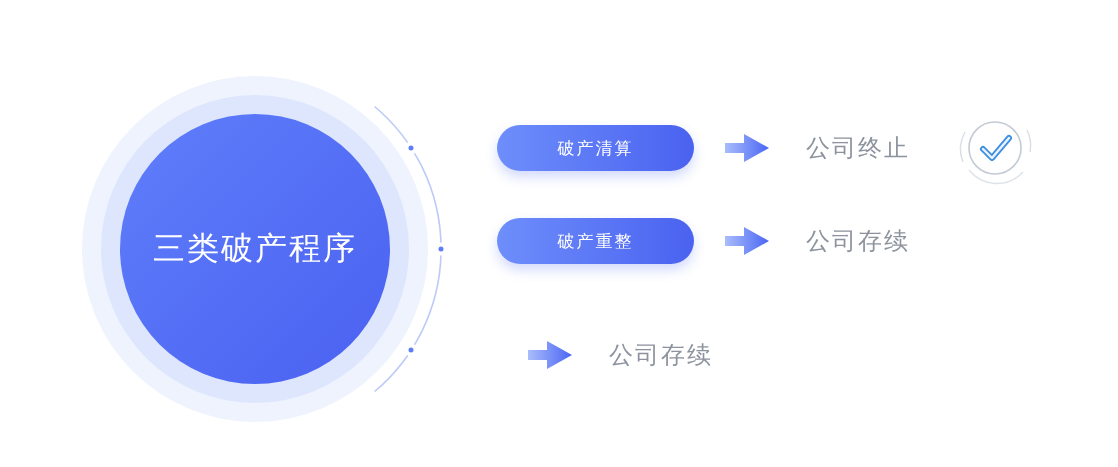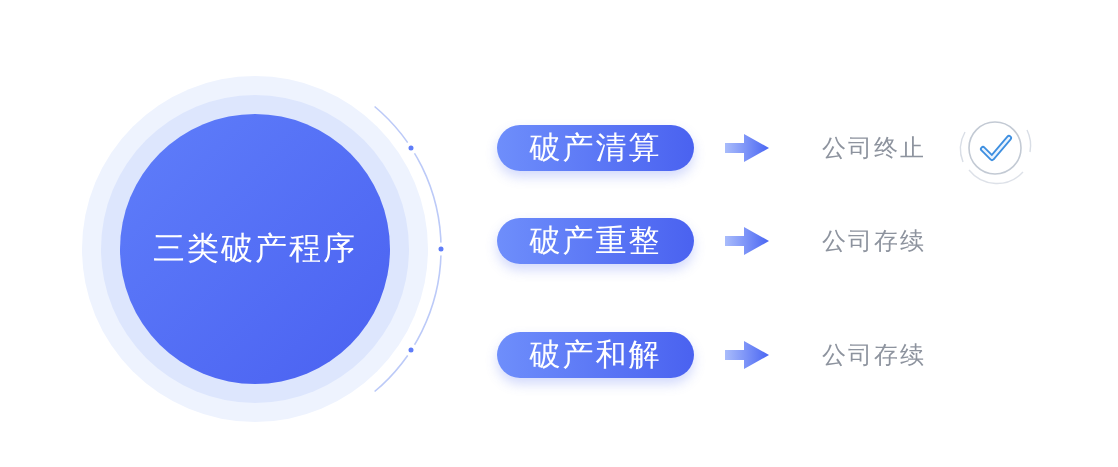--- a/index.html
+++ b/index.html
@@ -52,28 +52,28 @@
   .row-1{top:125px;}
   .row-2{top:218px;}
   .row-3{top:332px;}
   .pill{
     width:197px;height:46px;border-radius:23px;
     background:linear-gradient(90deg,var(--pill-start) 0%,var(--pill-end) 100%);
     display:flex;align-items:center;justify-content:center;
     box-shadow:0 6px 12px rgba(78,108,244,0.25);
   }
   .pill-label{
-    color:#ffffff;font-size:31px;font-weight:500;letter-spacing:2px;
+    color:#ffffff;font-size:17px;font-weight:500;letter-spacing:2px;
     white-space:nowrap;
   }
   .arrow-wrap{
     margin-left:30px;width:46px;height:30px;display:flex;align-items:center;
   }
   .outcome{
-    margin-left:52px;font-size:24px;color:var(--outcome-text);
+    margin-left:36px;font-size:24px;color:var(--outcome-text);
     letter-spacing:2px;white-space:nowrap;
   }
 
   
   .badge{
     position:absolute;left:953px;top:106px;width:84px;height:84px;
   }
 </style>
 </head>
 <body>
@@ -121,23 +121,20 @@
             <stop offset="1" stop-color="#4a66f3"></stop>
         </linearGradient>
       </defs>
       <path d="M1 10 H20 V1 L45 15 L20 29 V20 H1 Z" fill="url(#ag2)"></path>
     </svg>
   </span>
   <span class="outcome">公司存续</span>
 </div>
 
 <div class="row row-3">
-  <div class="pill">
-    <span class="pill-label">破产和解</span>
-  </div>
   <span class="arrow-wrap">
     <svg width="46" height="30" viewBox="0 0 46 30">
       <defs>
         <linearGradient id="ag3" x1="0" y1="0" x2="1" y2="0">
           <stop offset="0" stop-color="#a9bcfb"></stop>
             <stop offset="1" stop-color="#4a66f3"></stop>
         </linearGradient>
       </defs>
       <path d="M1 10 H20 V1 L45 15 L20 29 V20 H1 Z" fill="url(#ag3)"></path>
     </svg>

